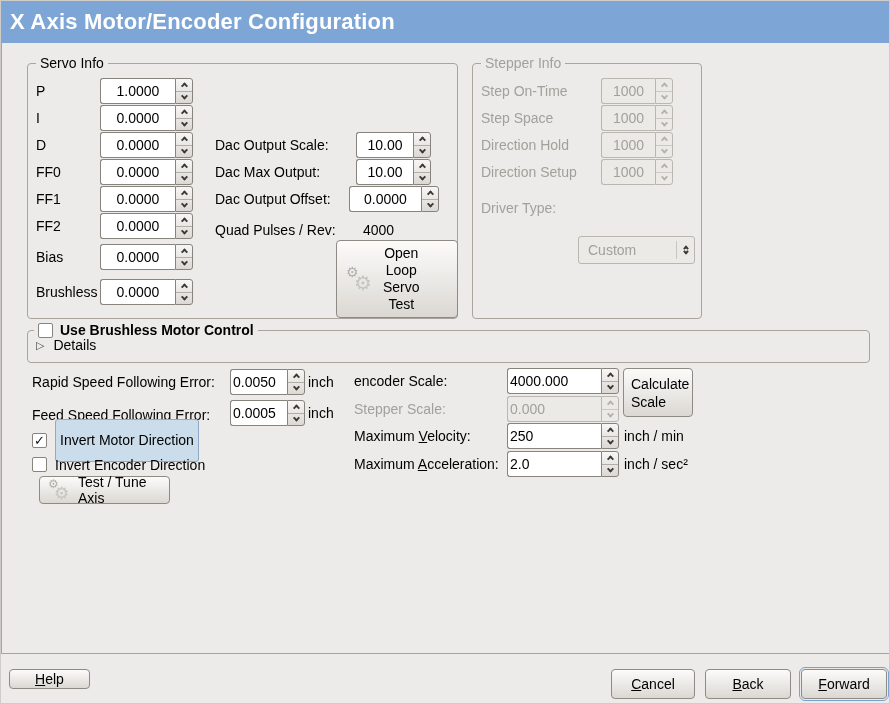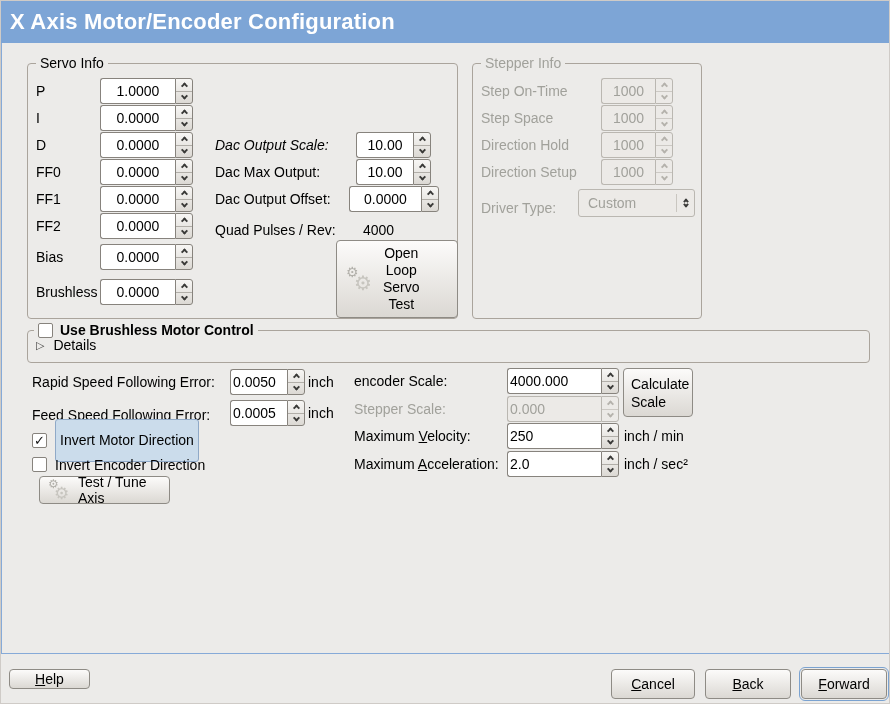--- a/index.html
+++ b/index.html
@@ -50,21 +50,21 @@
   .btn.focus { outline:1px solid #7aa2d0; outline-offset:1px; }
 
   .checkbox { width:15px; height:15px; background:#fff; border:1px solid #87837d; border-radius:2px;
               display:inline-flex; align-items:center; justify-content:center;
               font-size:13px; line-height:1; color:#141414; flex:0 0 auto; }
   .checkrow { position:absolute; display:flex; align-items:center; gap:8px; height:19px; }
   .checkrow .cl { font-size:14px; white-space:nowrap; }
   .hl { background:#cbdceb; border:1px solid #8fa9c7; border-radius:3px; padding:12px 4px; line-height:17px; }
 
   .combo { position:absolute; border:1px solid #bab7b1; border-radius:3px; background:#eceae7;
-           display:flex; align-items:center; font-size:14px; color:#a1a19b; }
+           display:flex; align-items:center; font-size:14px; color:#a1a19b;margin-top:47px; }
   .combo .cv { flex:1; padding-left:9px; }
   .combo .sep { width:1px; align-self:stretch; margin:4px 0; background:#c9c6c0; }
   .combo .arr { width:17px; display:flex; flex-direction:column; align-items:center;
                 justify-content:center; gap:2px; }
   .combo .chev { width:4px; height:4px; }
 
   .expander { position:absolute; display:flex; align-items:center; gap:9px; }
   .expander .tri { font-size:11px; color:#3c3c3a; }
   .expander .el { font-size:14px; }
 
@@ -182,21 +182,21 @@
         <div class="btns">
             <div class="b up">
               <i class="chev cu"></i>
             </div>
             <div class="b">
               <i class="chev cd"></i>
             </div>
           </div>
       </div>
 
-      <div class="lbl" style="left:187px; top:68px;font-style:italic;">Dac Output Scale:</div>
+      <div class="lbl" style="left:187px; top:68px;">Dac Output Scale:</div>
       <div class="lbl" style="left:187px; top:95px;">Dac Max Output:</div>
       <div class="lbl" style="left:187px; top:122px;">Dac Output Offset:</div>
 
       <div class="spin c" style="left:328px; top:68px; width:75px;">
         <div class="entry">10.00</div>
         <div class="btns">
             <div class="b up">
               <i class="chev cu"></i>
             </div>
             <div class="b">

